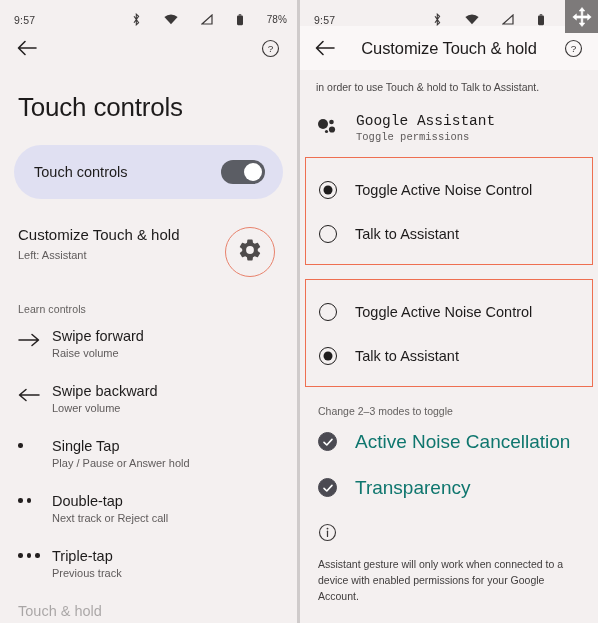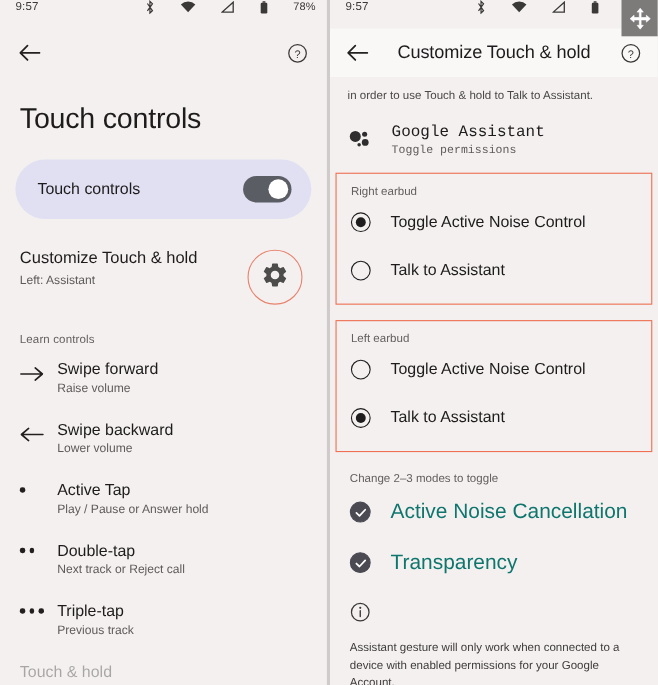--- a/index.html
+++ b/index.html
@@ -11,21 +11,21 @@
   }
   .screen { position: relative; width: 598px; height: 623px; display: flex; }
 
   .panel { position: relative; height: 623px; overflow: hidden; background: #f4f0f0; }
   .panel-left  { width: 297px; }
   .panel-divider { width: 3px; height: 623px; background: #cfcbcb; }
   .panel-right { width: 298px; }
 
   
   .statusbar {
-    height: 26px; display: flex; align-items: flex-start;
+    height: 26px; display: flex; align-items: flex-end;
     padding: 0 10px 0 14px; font-size: 10.5px; color: #3b3838;
     position: relative;
   }
   .statusbar .time { letter-spacing: .2px; }
   .statusbar .sysicons {
     margin-left: auto; display: flex; align-items: center; gap: 23px;
   }
   .sysicons svg { display: block; }
   .batt-pct { font-size: 10px; color: #3b3838; letter-spacing: .1px; }
 
@@ -239,21 +239,21 @@
         </span>
       </div>
 
       <div class="learn-item">
         <span class="glyph">
           <span class="dots">
               <i></i>
             </span>
         </span>
         <span class="txt">
-          <span class="t">Active Tap</span>
+          <span class="t">Single Tap</span>
           <div class="s">Play / Pause or Answer hold</div>
         </span>
       </div>
 
       <div class="learn-item">
         <span class="glyph">
           <span class="dots">
               <i></i>
               <i></i>
             </span>
@@ -345,33 +345,31 @@
             <circle cx="10.5" cy="15.5" r="1.6" fill="#2f2d2d"></circle>
           </svg>
         </span>
         <span class="txt">
           <div class="t">Google Assistant</div>
           <div class="s">Toggle permissions</div>
         </span>
       </div>
 
       <div class="earbud-box">
-        <div class="grp-label">Right earbud</div>
         <div class="radio-row">
           <span class="radio sel"></span>
           <span class="lab">Toggle Active Noise Control</span>
         </div>
         <div class="radio-row">
           <span class="radio"></span>
           <span class="lab">Talk to Assistant</span>
         </div>
       </div>
 
       <div class="earbud-box">
-        <div class="grp-label">Left earbud</div>
         <div class="radio-row">
           <span class="radio"></span>
           <span class="lab">Toggle Active Noise Control</span>
         </div>
         <div class="radio-row">
           <span class="radio sel"></span>
           <span class="lab">Talk to Assistant</span>
         </div>
       </div>
 

